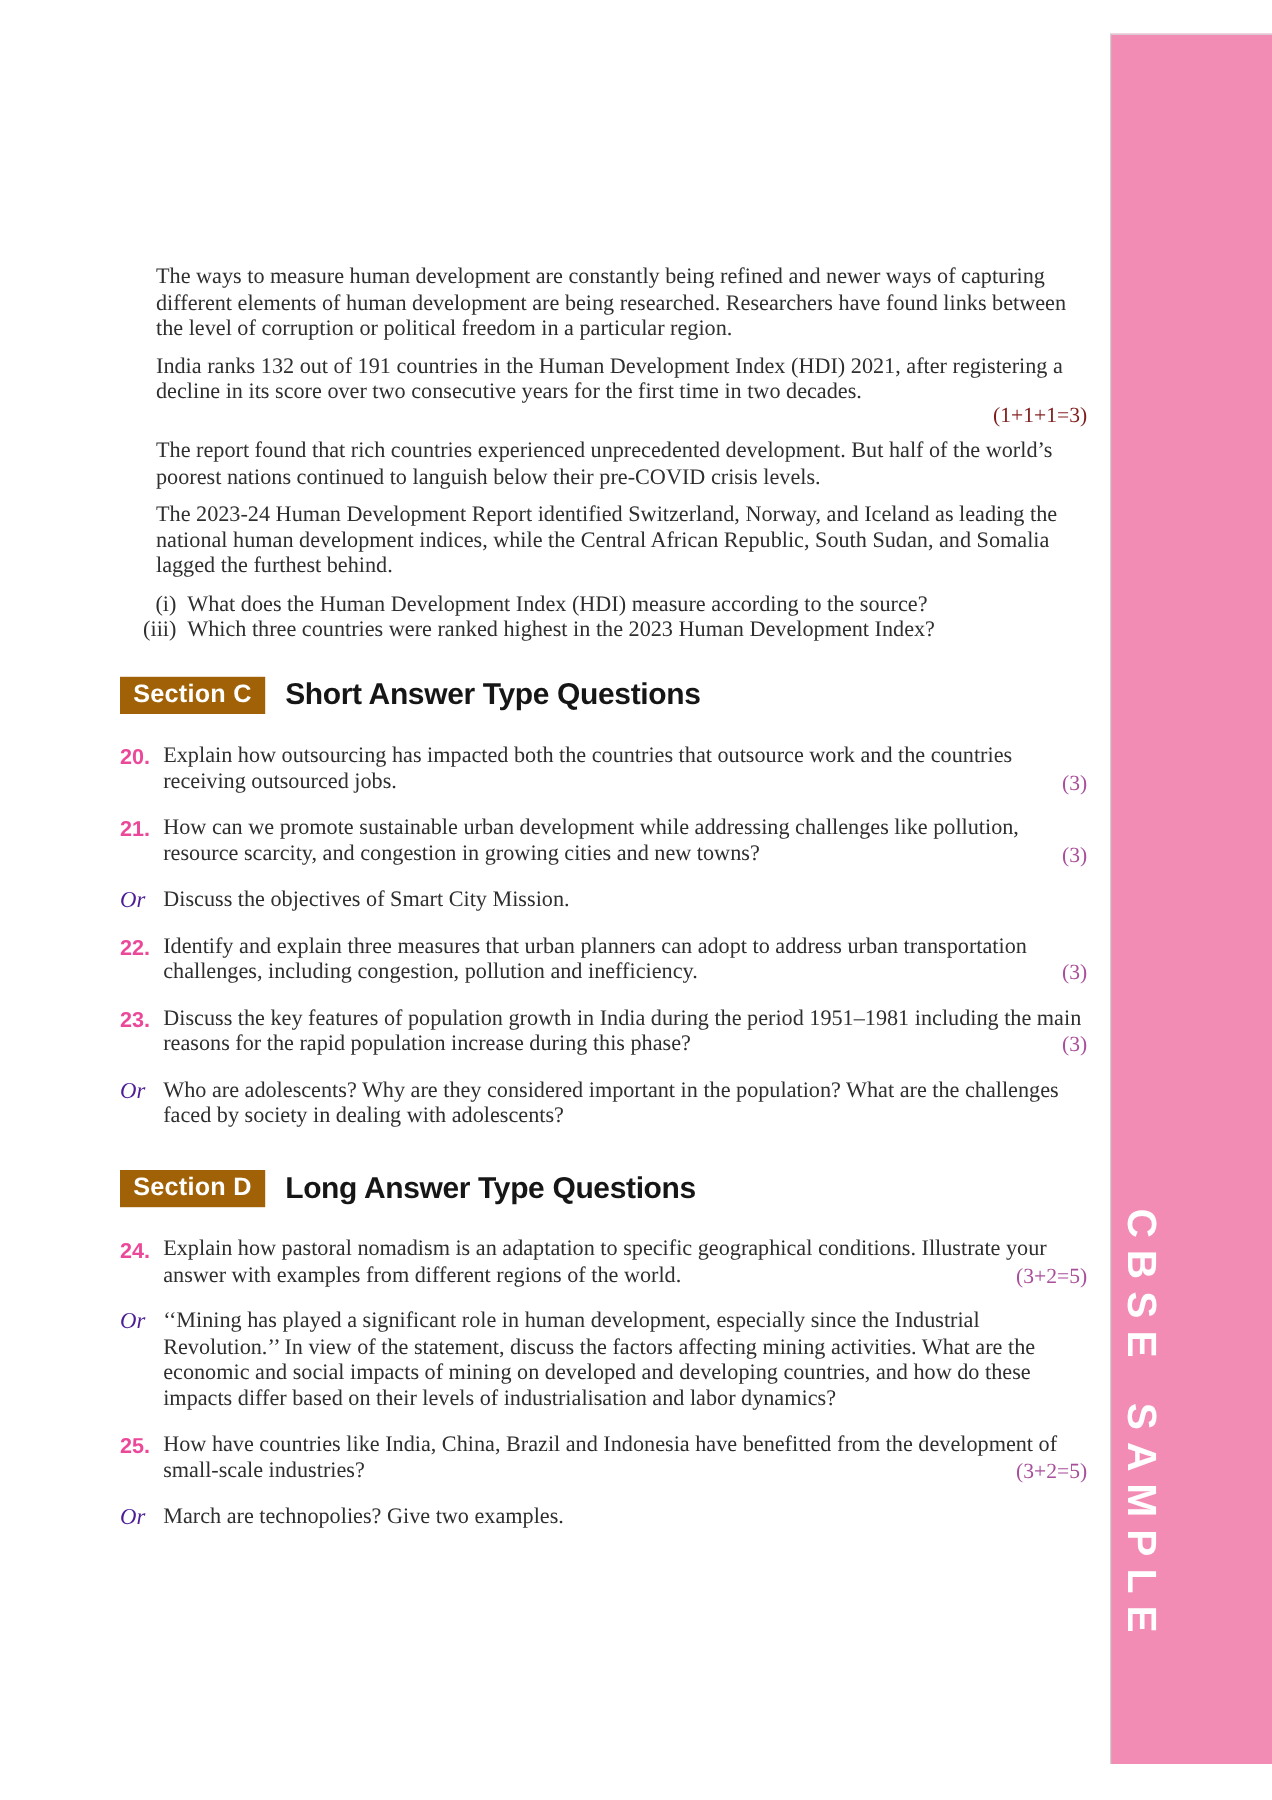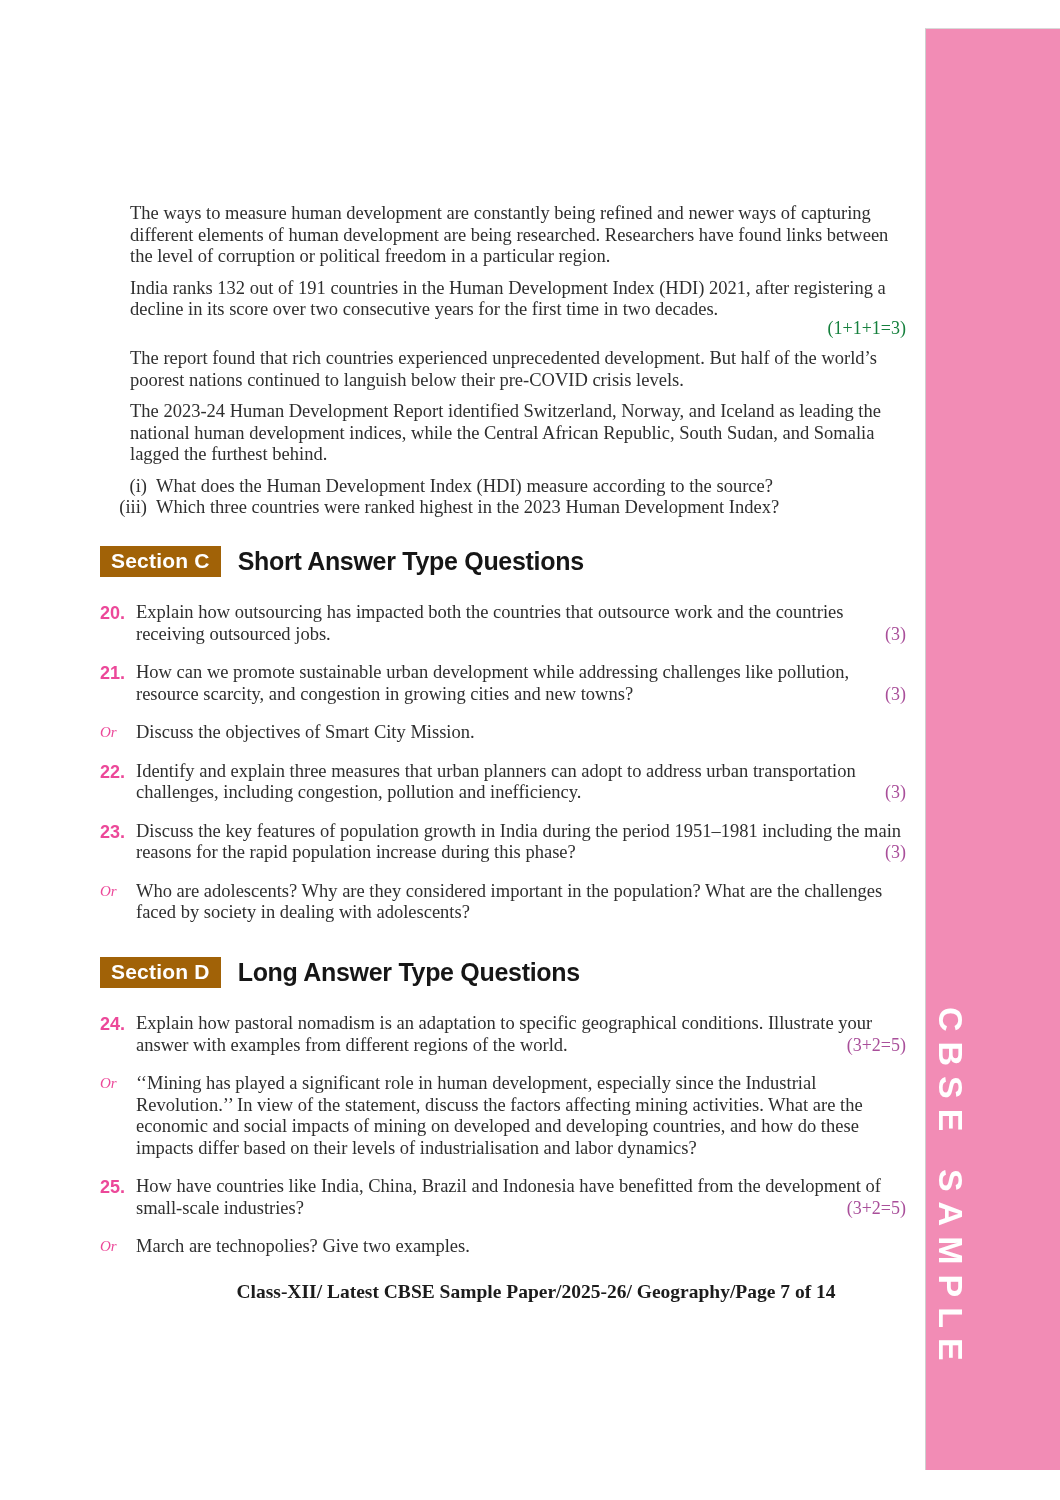--- a/index.html
+++ b/index.html
@@ -37,31 +37,31 @@
     letter-spacing: 10px;
     word-spacing: 8px;
     color: #ffffff;
     white-space: nowrap;
   }
 
   
   .content {
     position: absolute;
     left: 100px;
-    top: 203px;
+    top: 221px;
     width: 806px;
     font-size: 18.5px;
     line-height: 21.5px;
   }
 
   .para { margin: 0 0 10px 30px; }
   .marks-line {
     text-align: right;
     margin: -3px 0 9px 0;
-    color: #15803d;
+    color: #7f1d1d;
     font-size: 18px;
   }
 
   .subq { display: flex; margin: 0; }
   .subq-label {
     width: 56px;
     flex-shrink: 0;
     text-align: right;
     padding-right: 9px;
     box-sizing: border-box;
@@ -102,22 +102,22 @@
     font-family: "Liberation Sans", sans-serif;
     font-weight: bold;
     font-size: 18px;
     color: #ec4899;
     padding-top: 1px;
   }
   .q-row.or-row .q-num {
     font-family: "Liberation Serif", serif;
     font-weight: normal;
     font-style: italic;
-    font-size: 15px;
-    color: #ec4899;
+    font-size: 19px;
+    color: #4c1d95;
     padding-top: 0;
   }
   .q-text { flex: 1; }
   .q-marks {
     position: absolute;
     right: 0;
     bottom: 0;
     color: #a94f9a;
     font-size: 18px;
   }
@@ -208,16 +208,15 @@
     <div class="q-row">
       <span class="q-num">25.</span>
       <span class="q-text">How have countries like India, China, Brazil and Indonesia have benefitted from the development of small-scale industries?</span>
       <span class="q-marks">(3+2=5)</span>
     </div>
     <div class="q-row or-row">
       <span class="q-num">Or</span>
       <span class="q-text">March are technopolies? Give two examples.</span>
     </div>
 
-    <div class="footer">Class-XII/ Latest CBSE Sample Paper/2025-26/ Geography/Page 7 of 14</div>
 
   </div>
 </div>
 
 </body></html>

